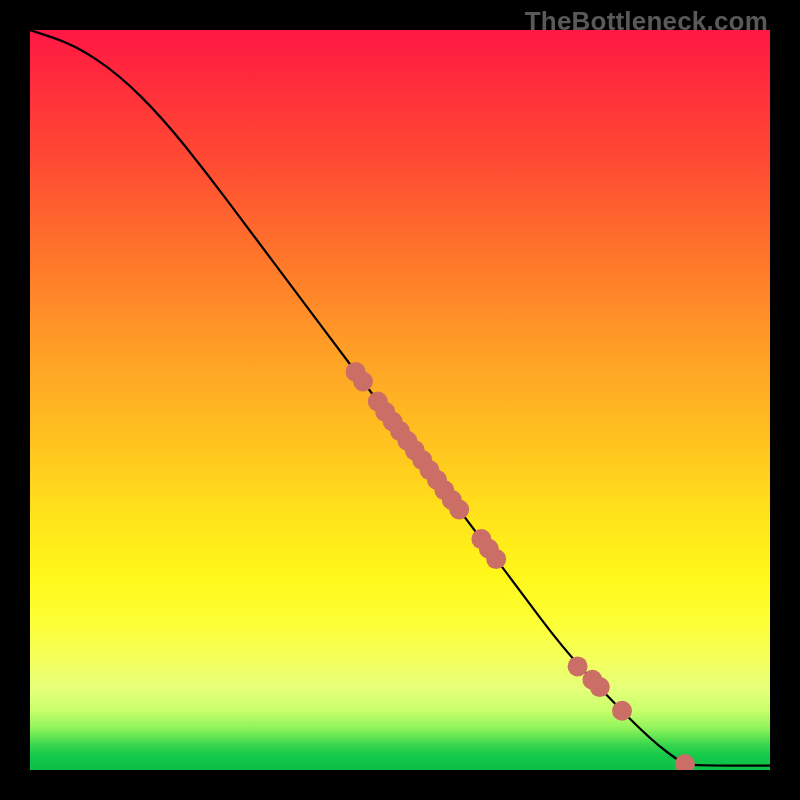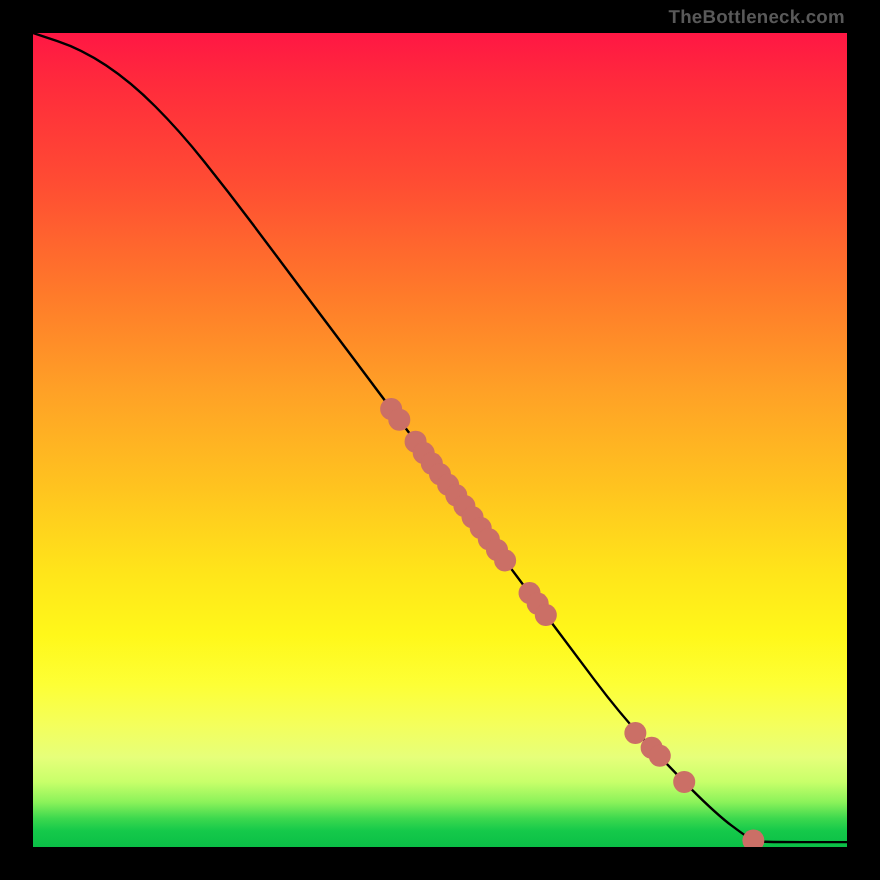--- a/index.html
+++ b/index.html
@@ -51,21 +51,21 @@
     position: absolute;
     inset: 0;
     width: 100%;
     height: 100%;
   }
   .watermark {
     position: absolute;
     top: 6px;
     right: 32px;
     font-family: Arial, Helvetica, sans-serif;
-    font-size: 17px;
+    font-size: 26px;
     font-weight: 600;
     color: #595959;
     letter-spacing: 0.2px;
   }
 </style>
 </head>
 <body>
 <div class="wrap">
 
   <div class="watermark">TheBottleneck.com</div>

